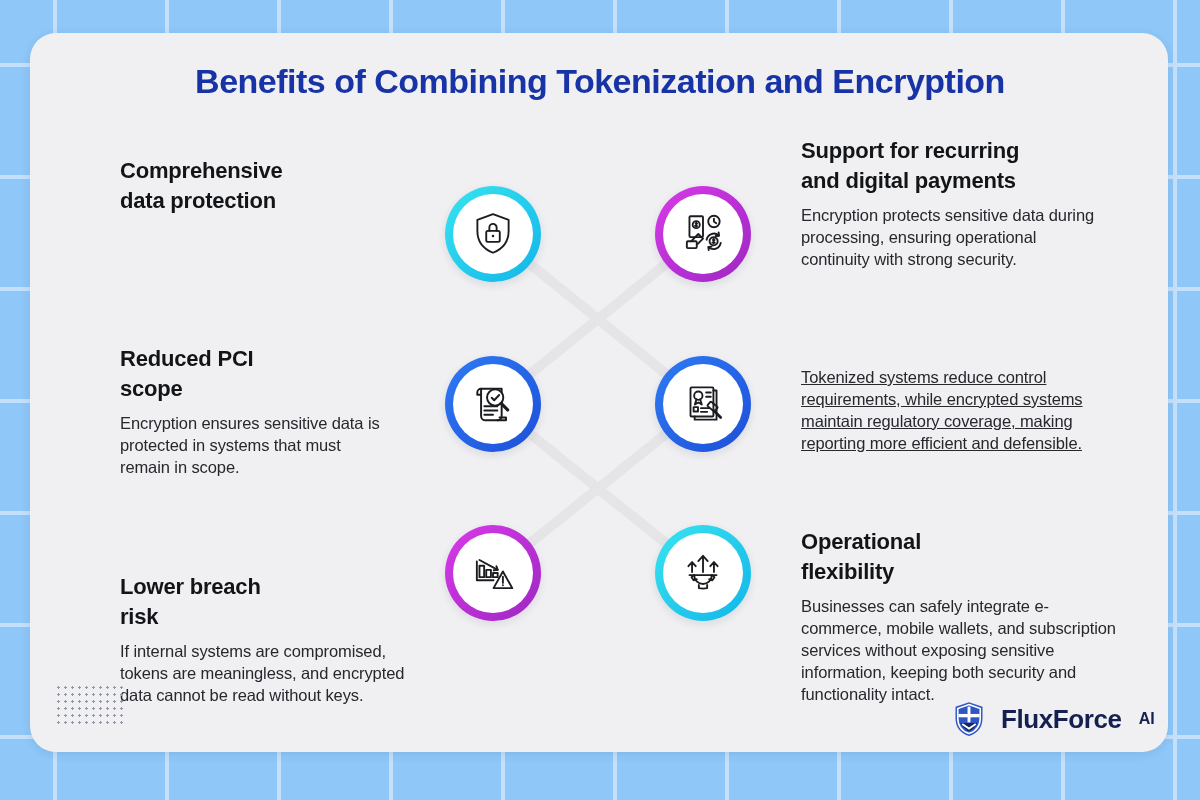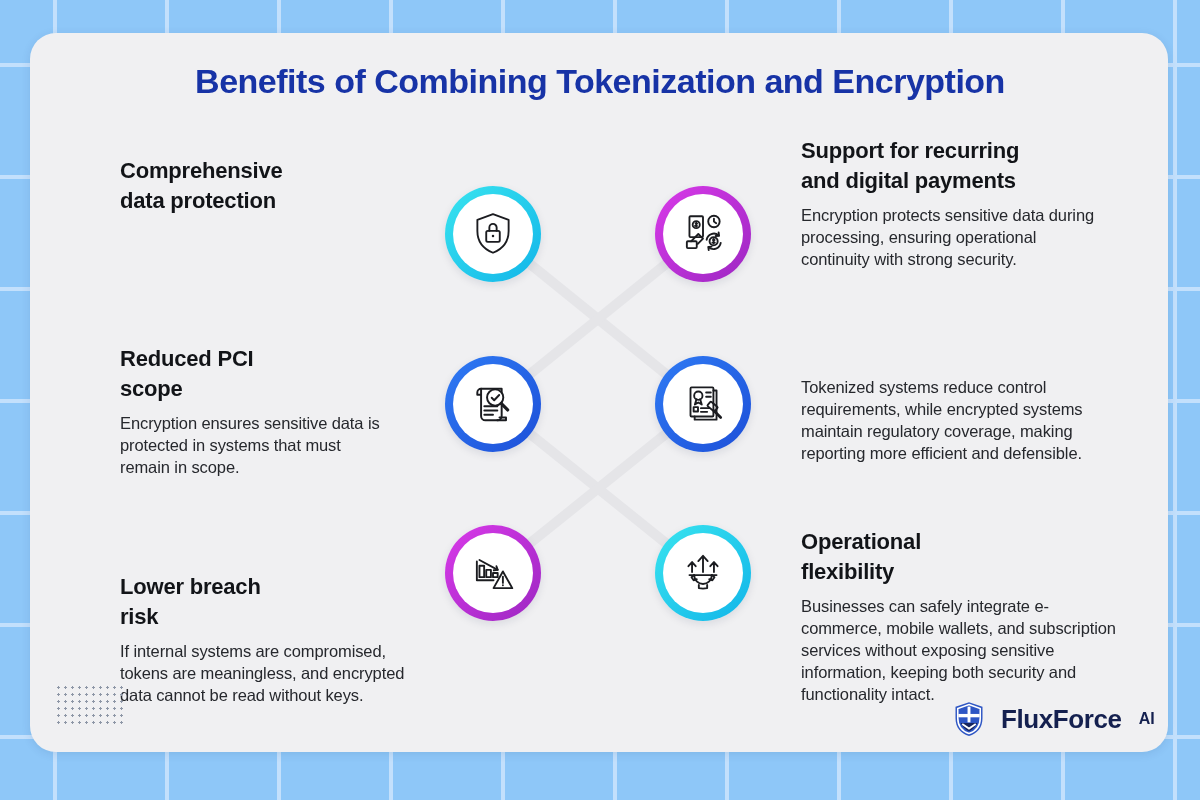--- a/index.html
+++ b/index.html
@@ -25,21 +25,21 @@
   }
   .benefit{position:absolute;}
   .benefit h2{
     margin:0;font-size:22px;line-height:30px;font-weight:bold;color:#121418;
     white-space:pre-line;letter-spacing:-.2px;
   }
   .benefit p{
     margin:8px 0 0 0;font-size:16.5px;line-height:22px;color:#26282d;
     white-space:pre-line;letter-spacing:-.1px;
   }
-  .benefit.tight p{margin-top:18px;}
+  .benefit.tight p{margin-top:8px;text-decoration:underline;}
   .b1{left:120px;top:132px;width:330px;margin-top:24px;}
   .b2{left:120px;top:344px;width:330px;}
   .b3{left:120px;top:572px;width:340px;}
   .b4{left:801px;top:136px;width:360px;}
   .b5{left:801px;top:358px;width:360px;}
   .b6{left:801px;top:527px;width:360px;}
   .connectors{position:absolute;left:0;top:0;pointer-events:none;}
   .circle{
     position:absolute;width:96px;height:96px;border-radius:50%;
     display:flex;align-items:center;justify-content:center;

